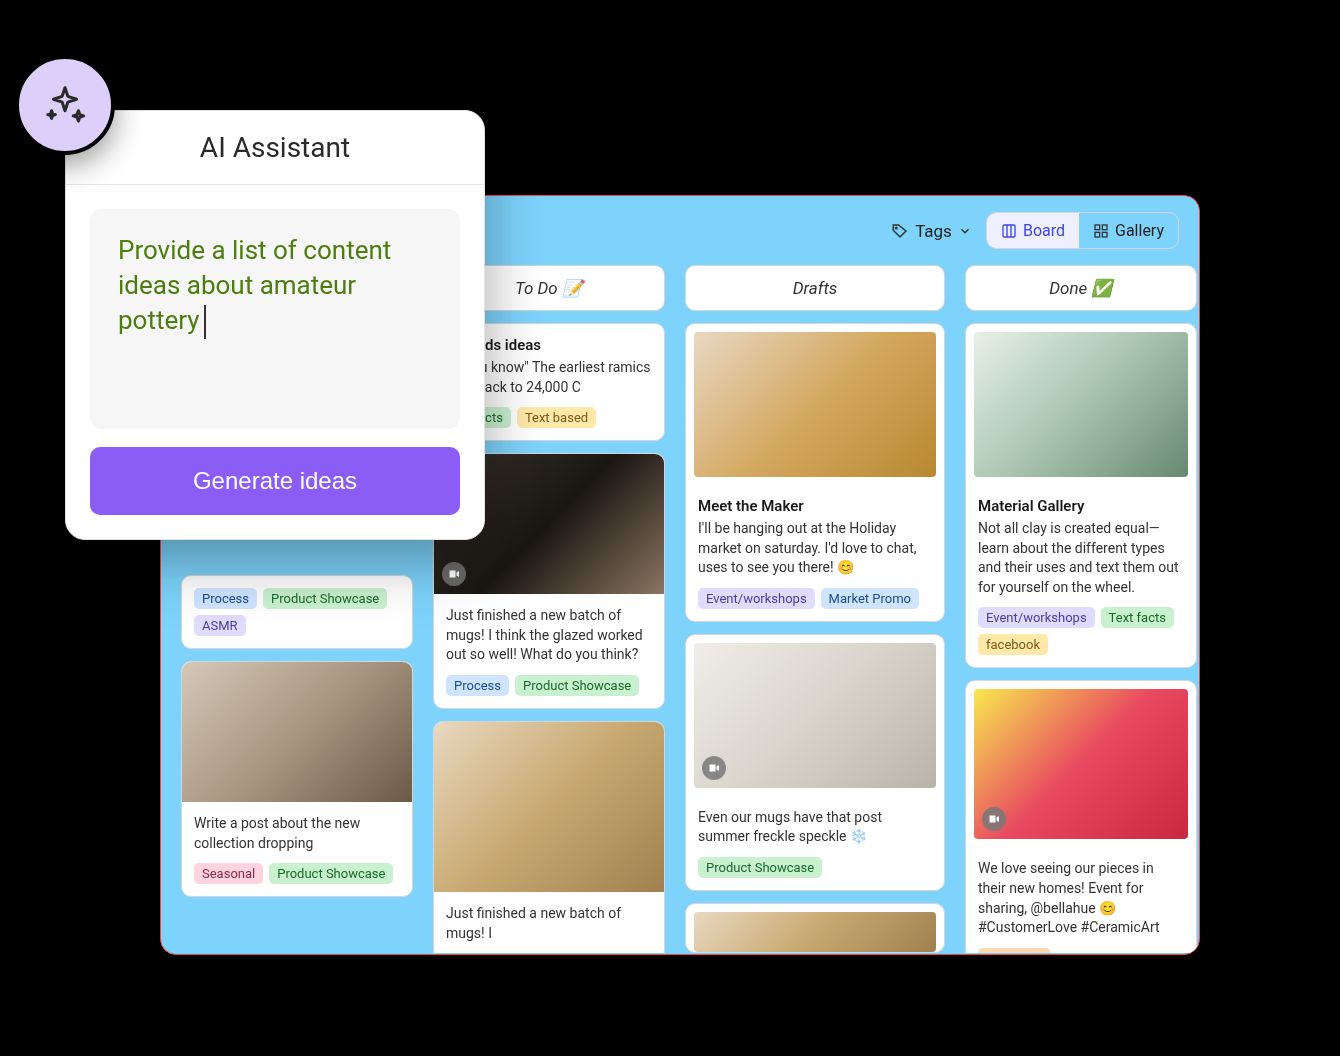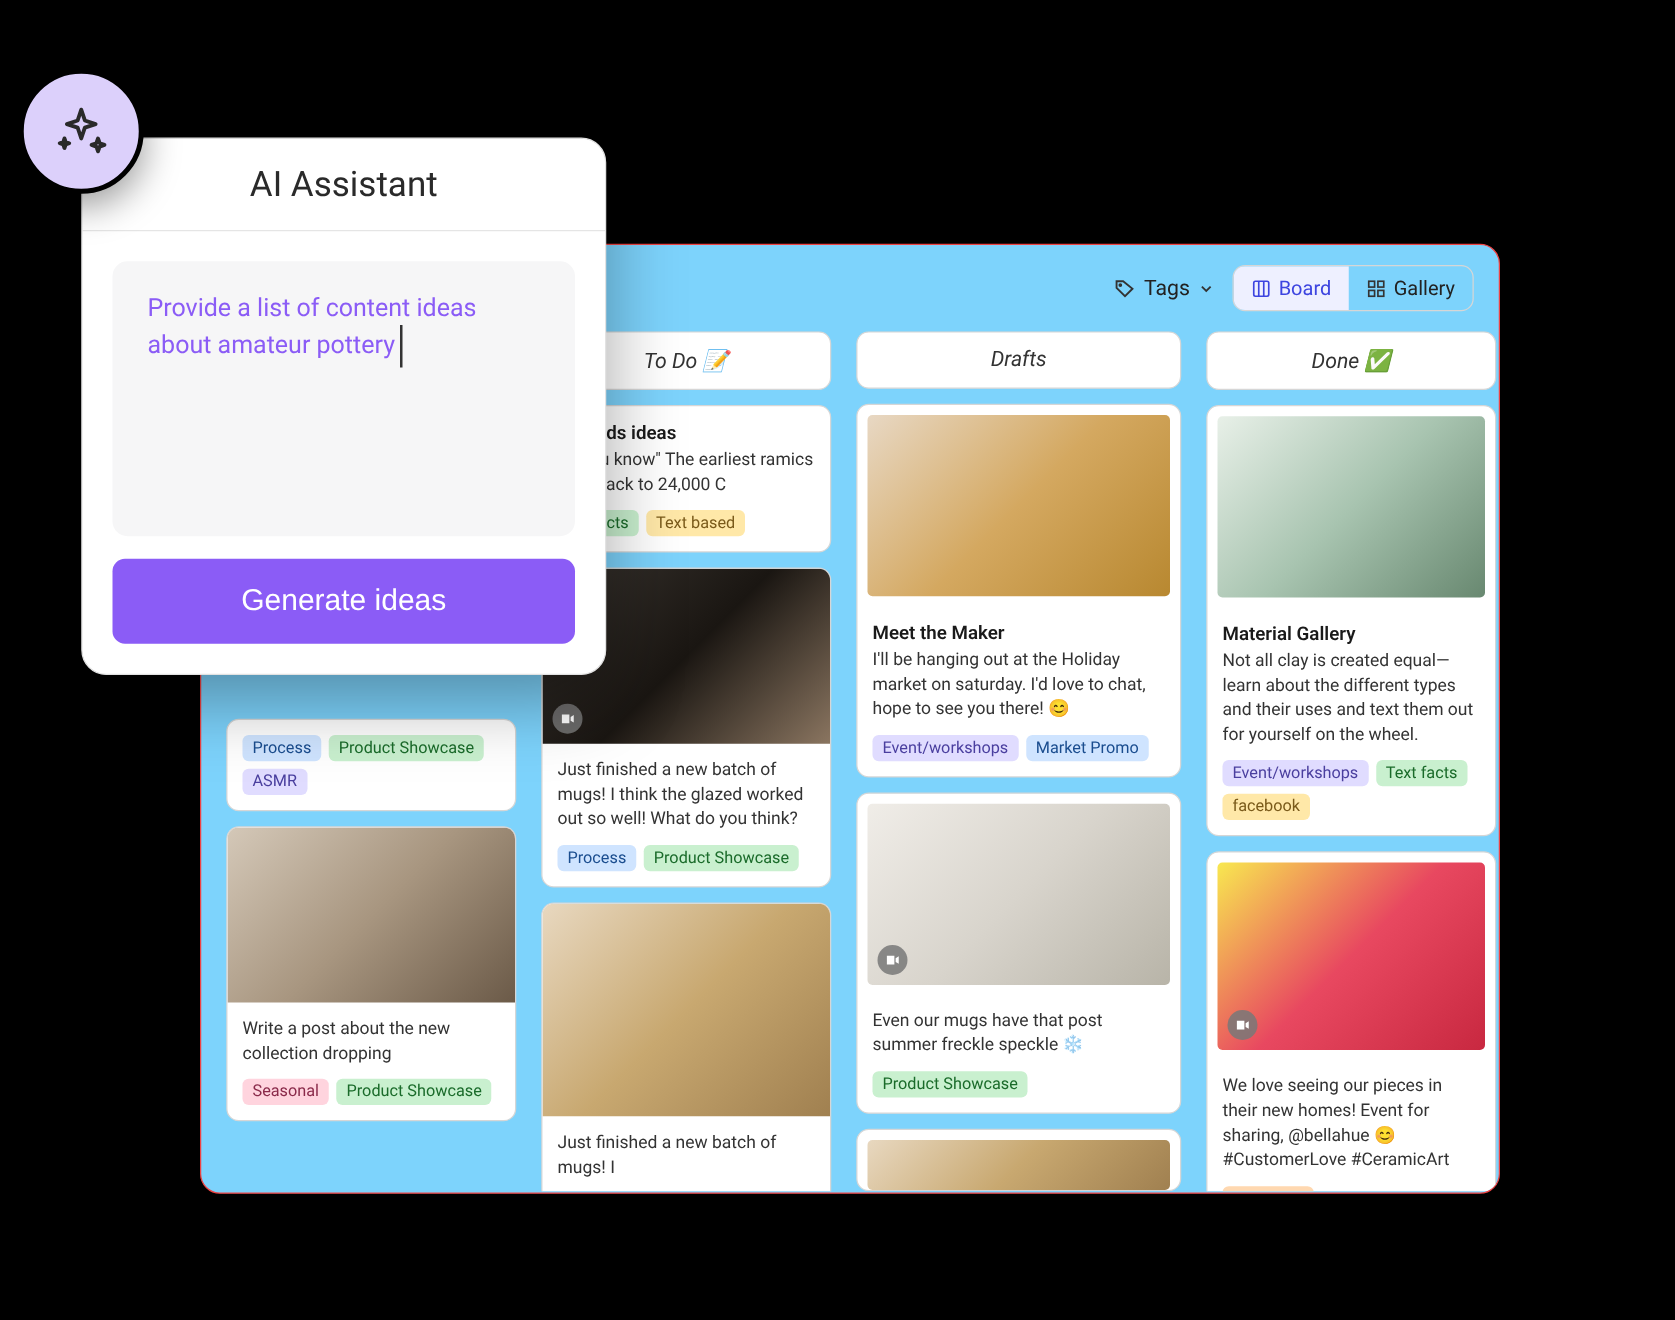--- a/index.html
+++ b/index.html
@@ -135,22 +135,22 @@
     .ai-header {
       padding: 20px 24px;
       border-bottom: 1px solid #e5e5e5;
     }
     .ai-title { font-size: 28px; font-weight: 400; color: #2a2a2a; text-align: center; }
     .ai-body { padding: 24px; }
     .ai-input {
       background: #f6f6f7;
       border-radius: 12px;
       padding: 24px 28px;
-      font-size: 20px;
-      color: #8b5cf6;
+      font-size: 26px;
+      color: #4d7c0f;
       line-height: 1.35;
       min-height: 220px;
       margin-bottom: 18px;
       position: relative;
     }
     .cursor {
       display: inline-block;
       width: 2px;
       height: 34px;
       background: #333;
@@ -287,21 +287,21 @@
         </div>
       </div>
     </div>
 
     <div class="column" style="width:260px;">
       <div class="column-header">Drafts</div>
       <div class="card">
         <div class="card-img img-person" style="height:145px;margin:8px;border-radius:4px;width:auto;"></div>
         <div class="card-body">
           <div class="card-title">Meet the Maker</div>
-          <div class="card-text">I'll be hanging out at the Holiday market on saturday. I'd love to chat, hope to see you there! 😊</div>
+          <div class="card-text">I'll be hanging out at the Holiday market on saturday. I'd love to chat, uses to see you there! 😊</div>
           <div class="tags-row">
             <span class="tag tag-lavender">Event/workshops</span>
             <span class="tag tag-blue">Market Promo</span>
           </div>
         </div>
       </div>
       <div class="card">
         <div class="card-img img-mug" style="height:145px;margin:8px;border-radius:4px;width:auto;">
           <div class="video-badge">
             <svg width="12" height="12" viewBox="0 0 24 24" fill="#fff">

